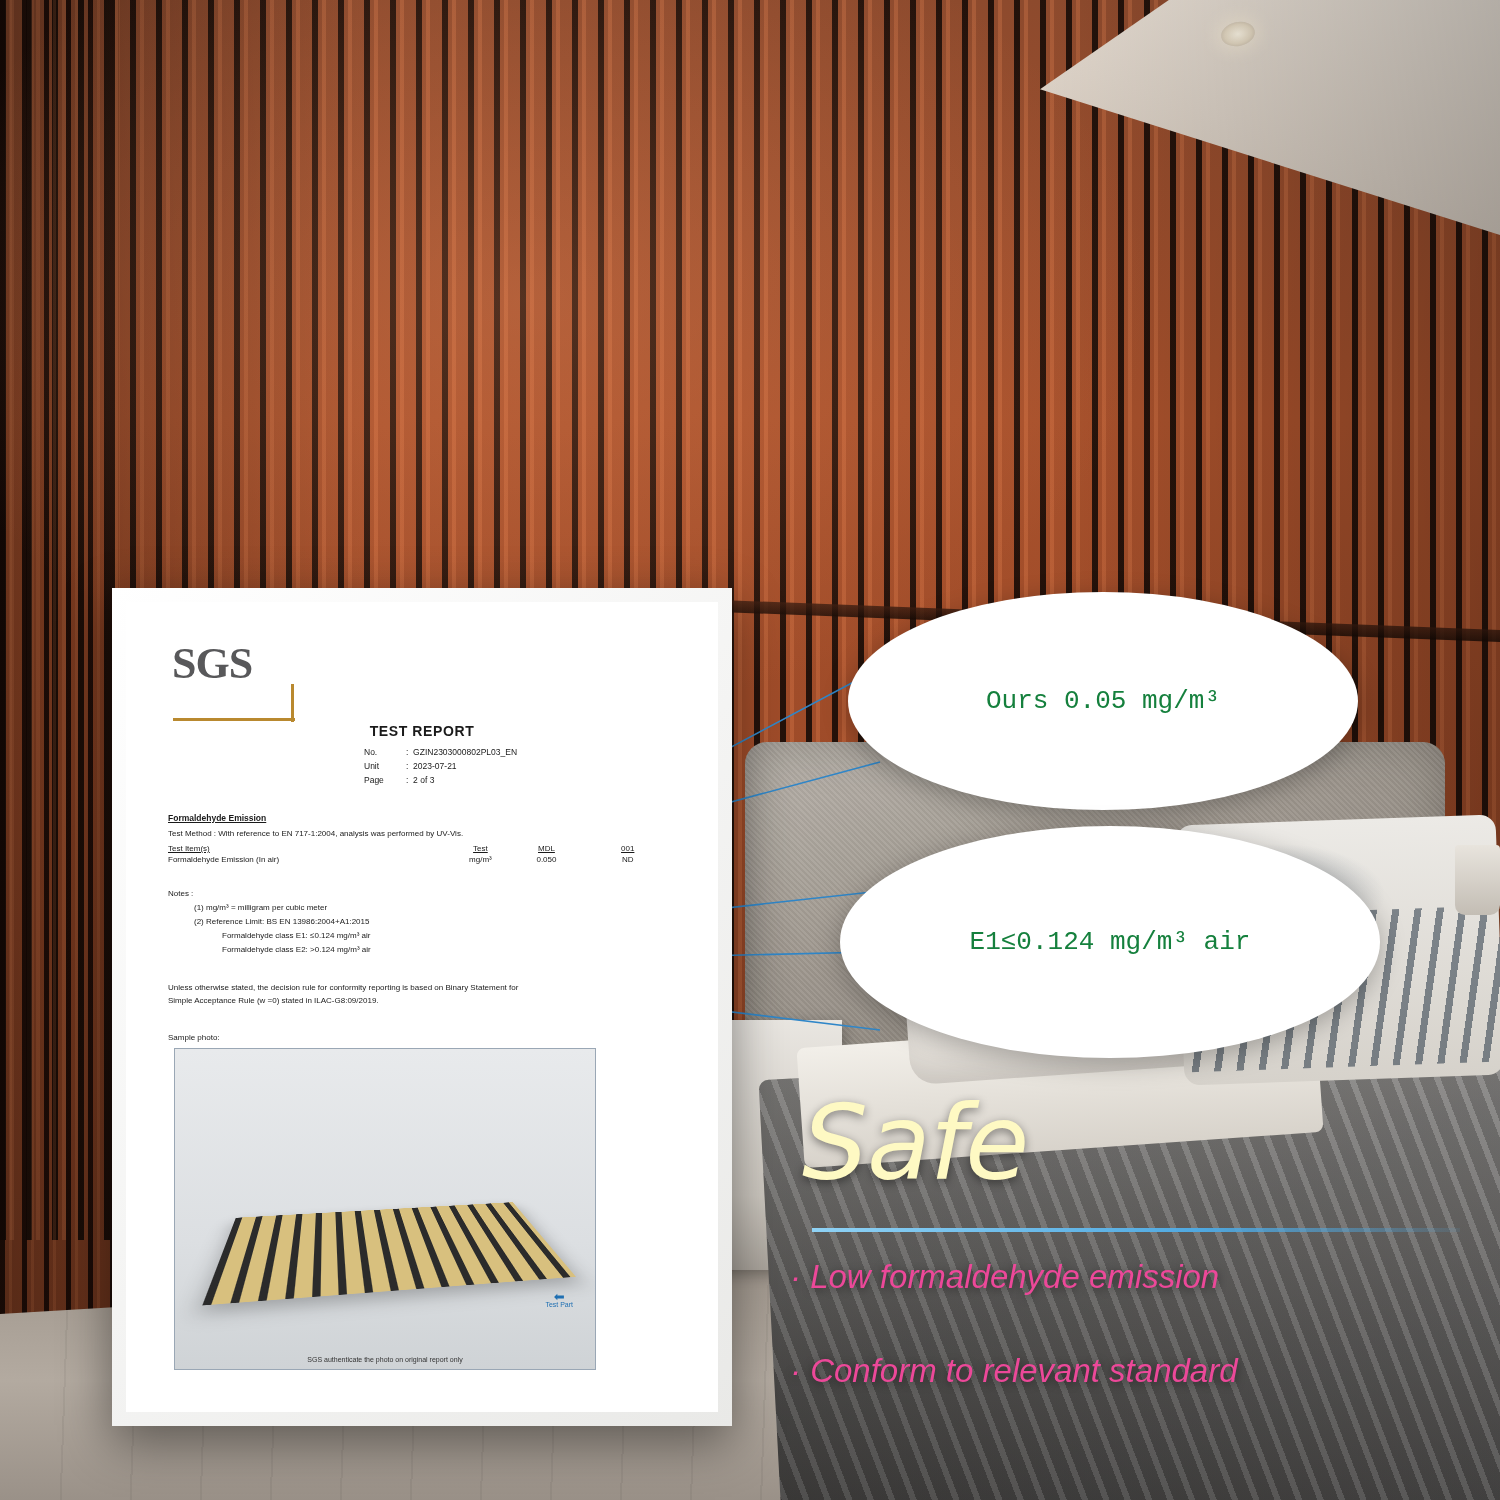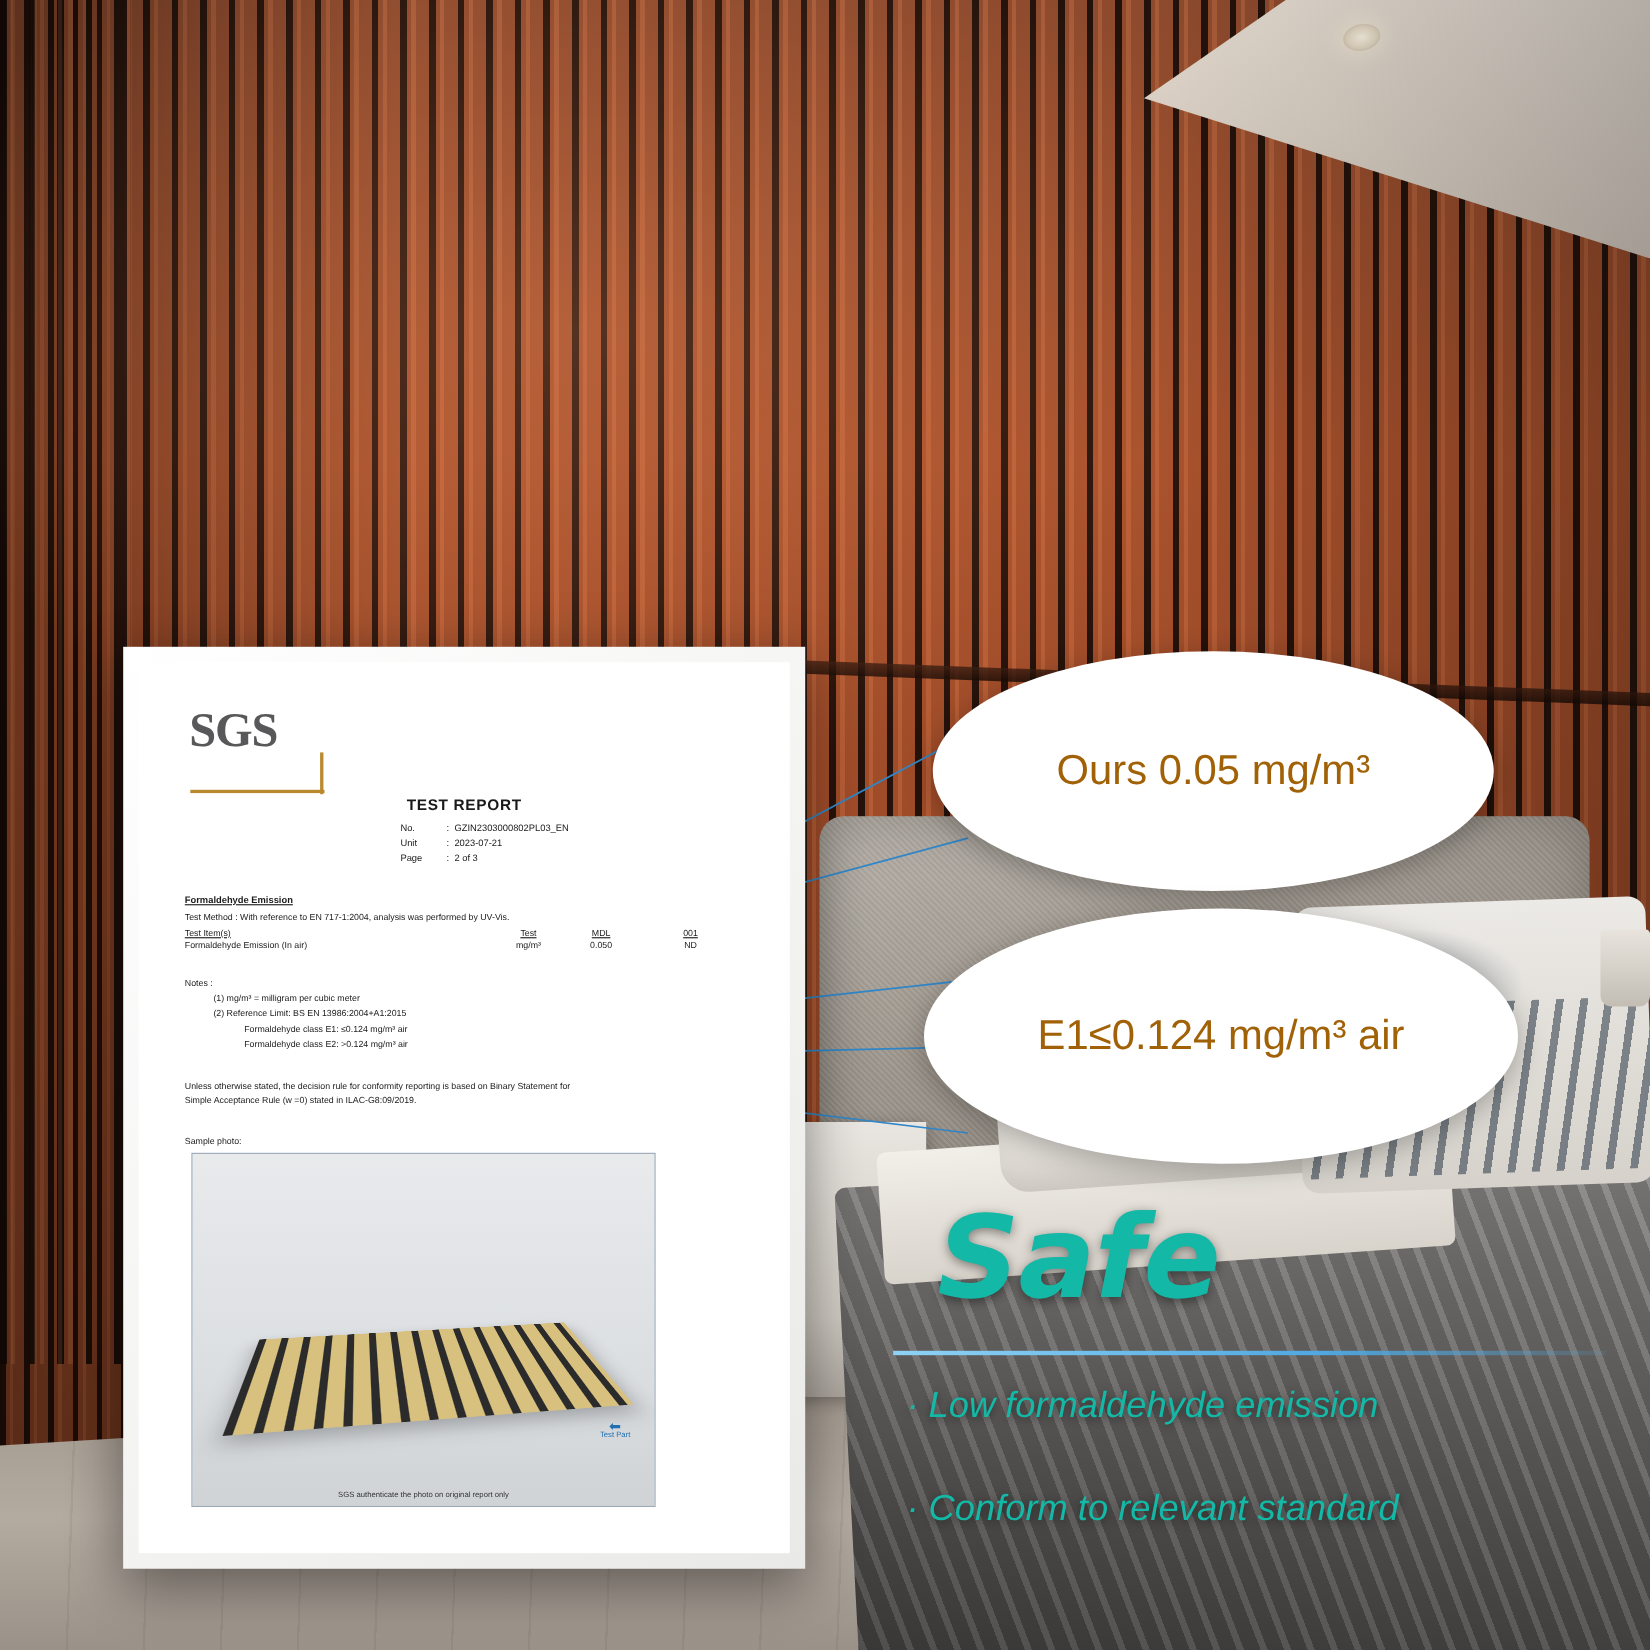--- a/index.html
+++ b/index.html
@@ -327,49 +327,50 @@
 
   
   .bubble {
     position: absolute;
     background: #ffffff;
     border-radius: 50%;
     display: flex;
     align-items: center;
     justify-content: center;
     box-shadow: 0 6px 26px rgba(0,0,0,0.28);
-    color: #a16207;
+    color: #15803d;
     text-align: center;
-    font-size: 38px;
+    font-size: 26px;
+    font-family: Liberation Mono, monospace;
   }
   #bubble-ours { left: 848px; top: 592px; width: 510px; height: 218px; }
   #bubble-e1   { left: 840px; top: 826px; width: 540px; height: 232px; }
 
   
   .safe-word {
     position: absolute;
-    left: 852px; top: 1082px;
+    left: 802px; top: 1082px;
     font-size: 104px;
-    font-weight: bold;
-    color: #14b8a6;
+    font-weight: normal;
+    color: #fef9c3;
     font-style: italic;
     letter-spacing: -1px;
     text-shadow: 0 3px 10px rgba(0,0,0,0.45);
     font-family: "DejaVu Sans", sans-serif;
   }
   .safe-rule {
     position: absolute;
     left: 812px; top: 1228px;
     width: 648px; height: 4px;
     background: linear-gradient(90deg, #8fd2f5, #4fa8e0 60%, rgba(79,168,224,0.1));
   }
   .bullet {
     position: absolute;
-    left: 824px;
-    color: #14b8a6;
+    left: 790px;
+    color: #ec4899;
     font-size: 33px;
     font-style: italic;
     text-shadow: 0 2px 8px rgba(0,0,0,0.5);
     white-space: nowrap;
   }
   #bullet-0 { top: 1258px; }
   #bullet-1 { top: 1352px; }
 </style>
 </head>
 <body>

